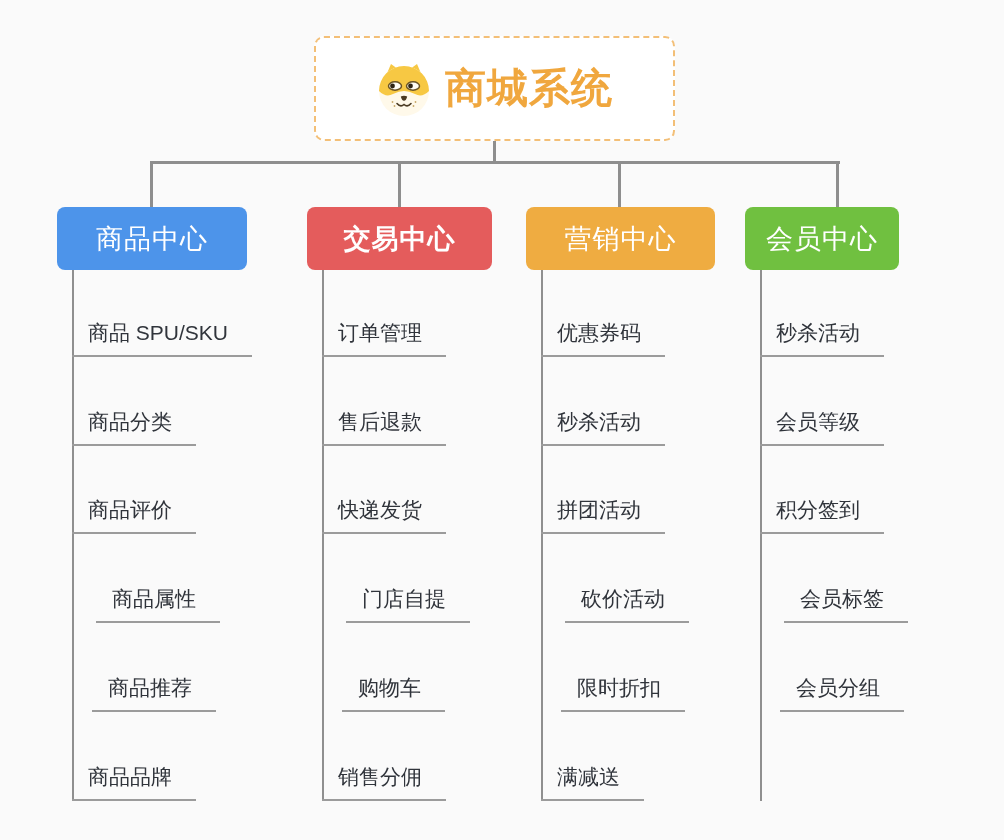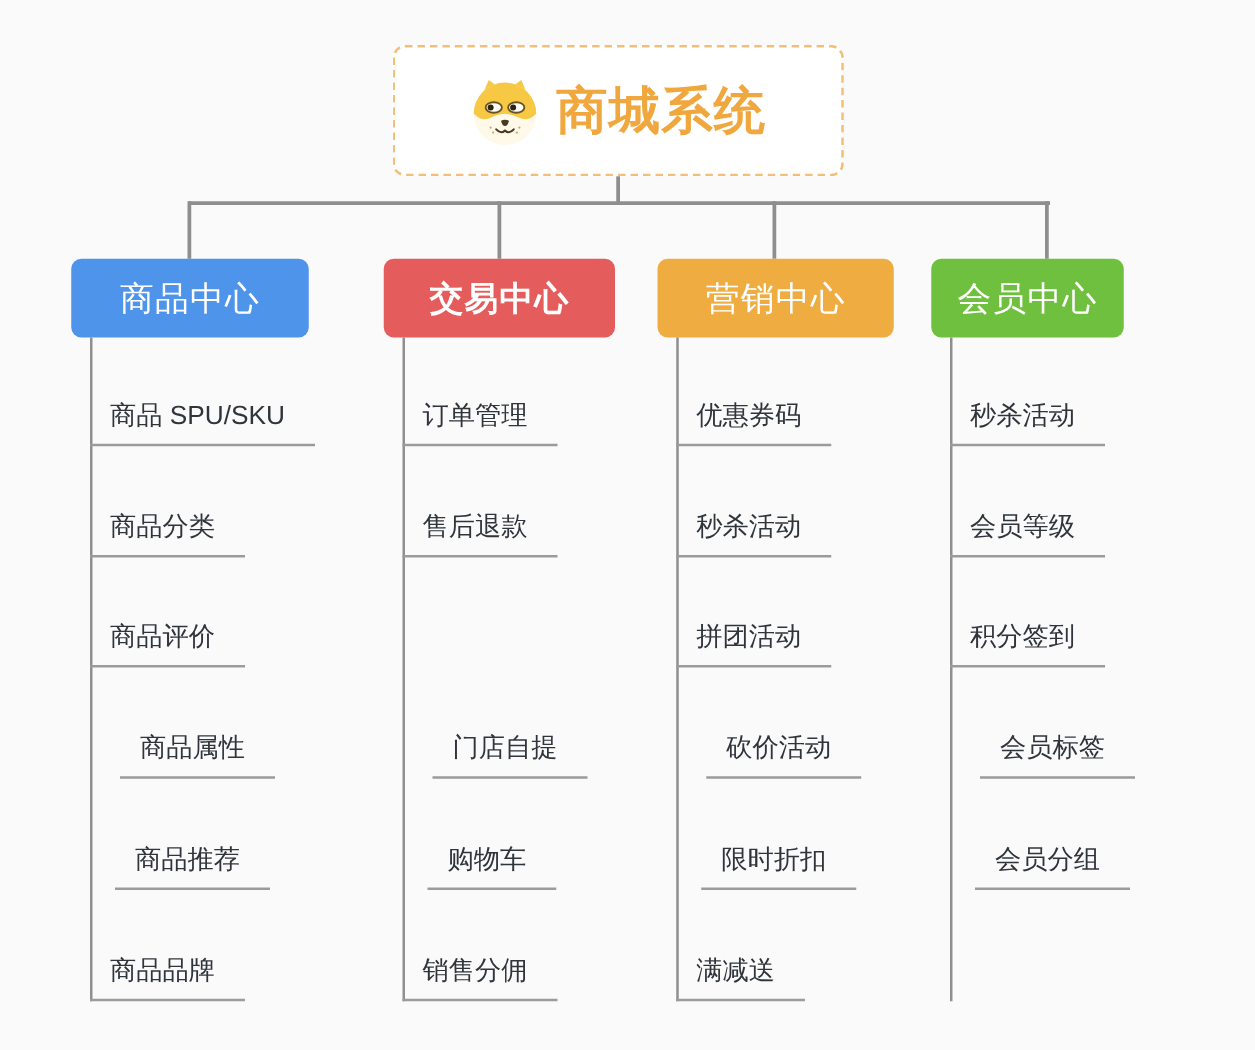--- a/index.html
+++ b/index.html
@@ -85,20 +85,21 @@
 
   <div class="leaf cx0 ry0">商品 SPU/SKU</div>
   <div class="leaf cx0 ry1">商品分类</div>
   <div class="leaf cx0 ry2">商品评价</div>
   <div class="leaf cx0 ry3">商品属性</div>
   <div class="leaf cx0 ry4">商品推荐</div>
   <div class="leaf cx0 ry5">商品品牌</div>
 
   <div class="leaf cx1 ry0">订单管理</div>
   <div class="leaf cx1 ry1">售后退款</div>
+  <div class="leaf cx1 ry2">快递发货</div>
   <div class="leaf cx1 ry3">门店自提</div>
   <div class="leaf cx1 ry4">购物车</div>
   <div class="leaf cx1 ry5">销售分佣</div>
 
   <div class="leaf cx2 ry0">优惠券码</div>
   <div class="leaf cx2 ry1">秒杀活动</div>
   <div class="leaf cx2 ry2">拼团活动</div>
   <div class="leaf cx2 ry3">砍价活动</div>
   <div class="leaf cx2 ry4">限时折扣</div>
   <div class="leaf cx2 ry5">满减送</div>

